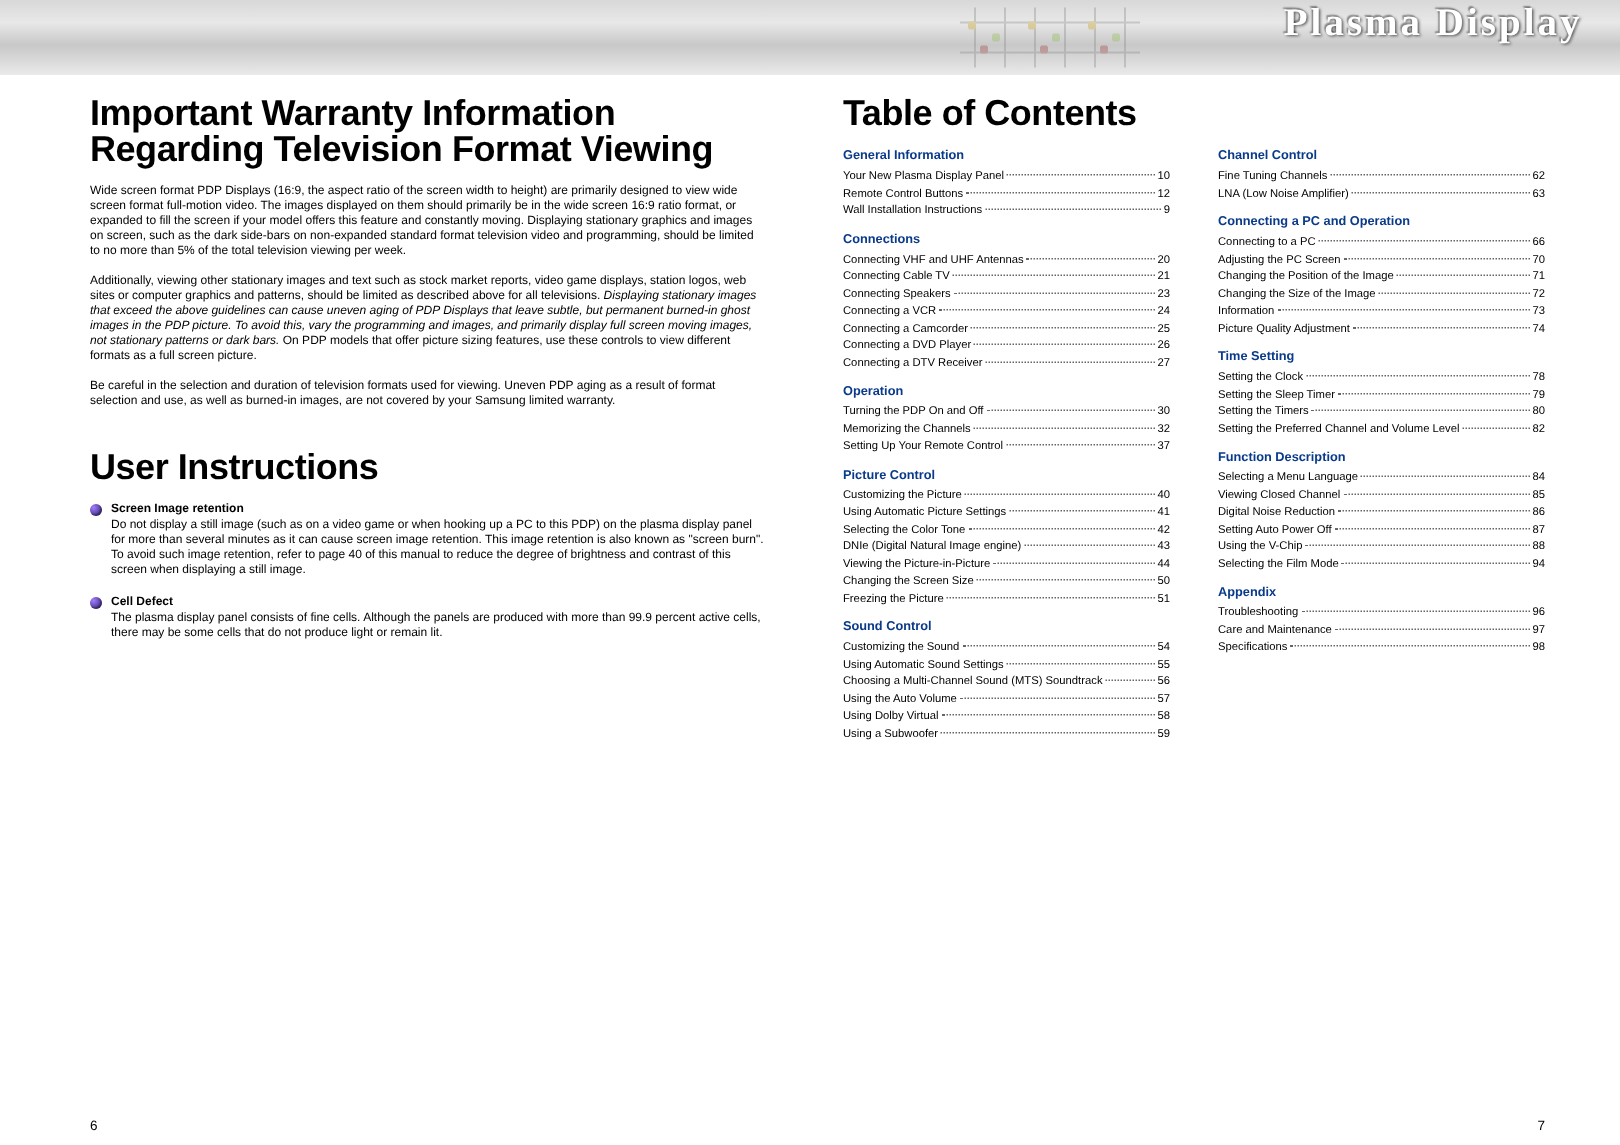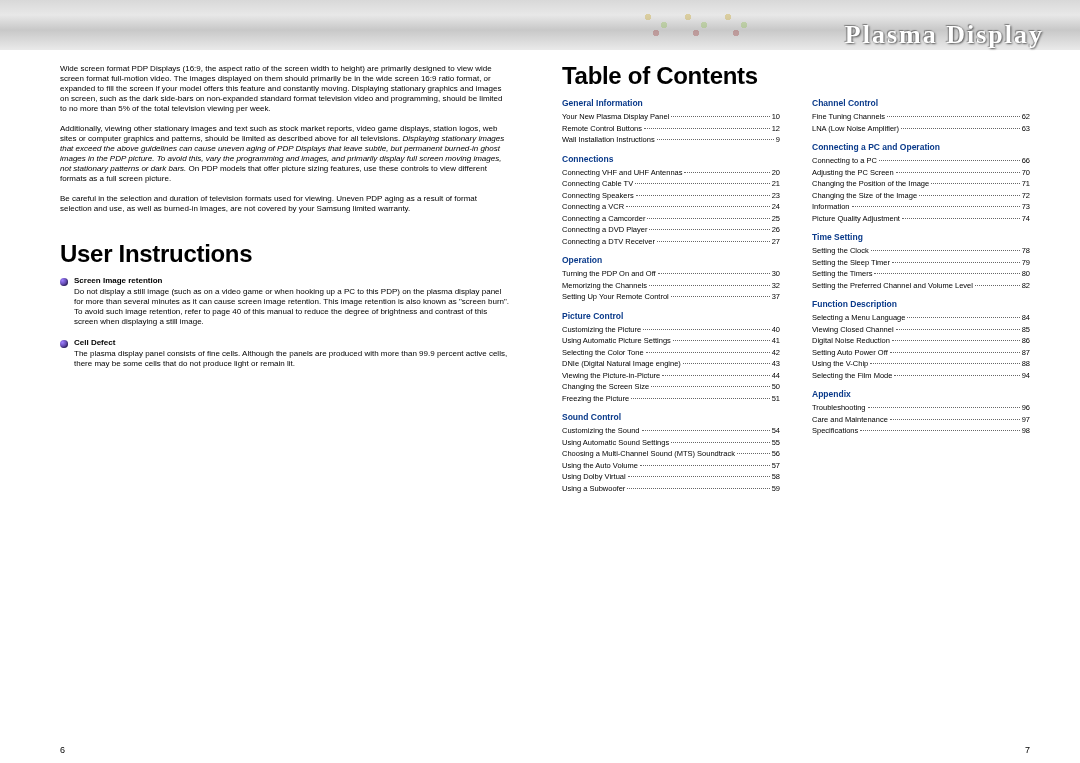--- a/index.html
+++ b/index.html
@@ -10,23 +10,23 @@
     background: #fff;
     position: relative;
     color: #000;
   }
   .header-bar {
     width: 100%;
     height: 50px;
     background: linear-gradient(to bottom, #d8d8d8 0%, #e8e8e8 30%, #c8c8c8 60%, #eaeaea 100%);
     position: relative;
     display: flex;
-    align-items: flex-end;
+    align-items: flex-start;
     justify-content: flex-end;
-    padding-right: 36px;
+    padding-right: 25px;
   }
   .header-circuit {
     position: absolute;
     right: 320px;
     top: 5px;
     width: 120px;
     height: 40px;
     opacity: 0.35;
     background:
       radial-gradient(circle at 20% 30%, #c4a020 3px, transparent 3px),
@@ -142,20 +142,24 @@
 <body>
 
 <div class="header-bar">
   <div class="header-circuit"></div>
   <div class="header-title">Plasma Display</div>
 </div>
 
 <div class="page">
 
   <div class="left-page">
+    <h1 class="big-heading">
+      <span>Important Warranty Information</span><br>
+      <span>Regarding Television Format Viewing</span>
+    </h1>
     <p class="body-p">Wide screen format PDP Displays (16:9, the aspect ratio of the screen width to height) are primarily designed to view wide screen format full-motion video. The images displayed on them should primarily be in the wide screen 16:9 ratio format, or expanded to fill the screen if your model offers this feature and constantly moving. Displaying stationary graphics and images on screen, such as the dark side-bars on non-expanded standard format television video and programming, should be limited to no more than 5% of the total television viewing per week.</p>
     <p class="body-p">
       <span>Additionally, viewing other stationary images and text such as stock market reports, video game displays, station logos, web sites or computer graphics and patterns, should be limited as described above for all televisions. </span><span class="bold">Displaying stationary images that exceed the above guidelines can cause uneven aging of PDP Displays that leave subtle, but permanent burned-in ghost images in the PDP picture. To avoid this, vary the programming and images, and primarily display full screen moving images, not stationary patterns or dark bars.</span><span> On PDP models that offer picture sizing features, use these controls to view different formats as a full screen picture.</span>
     </p>
     <p class="body-p">Be careful in the selection and duration of television formats used for viewing. Uneven PDP aging as a result of format selection and use, as well as burned-in images, are not covered by your Samsung limited warranty.</p>
 
     <h1 class="big-heading mt">User Instructions</h1>
 
     <div id="instr-list">
         <div class="instr-item">

